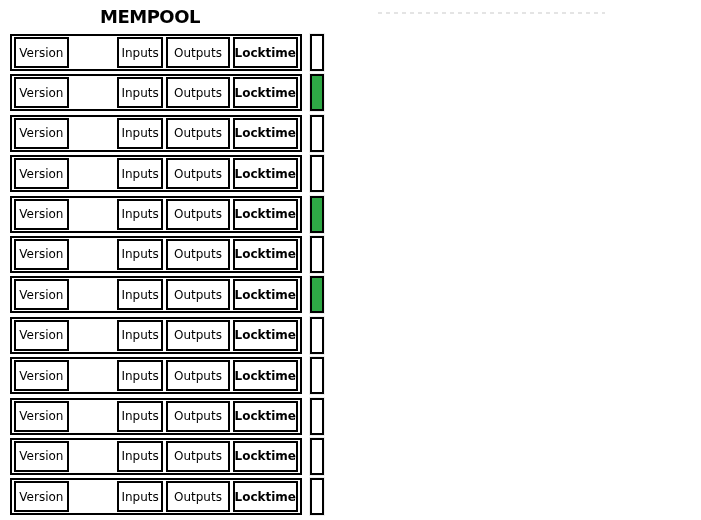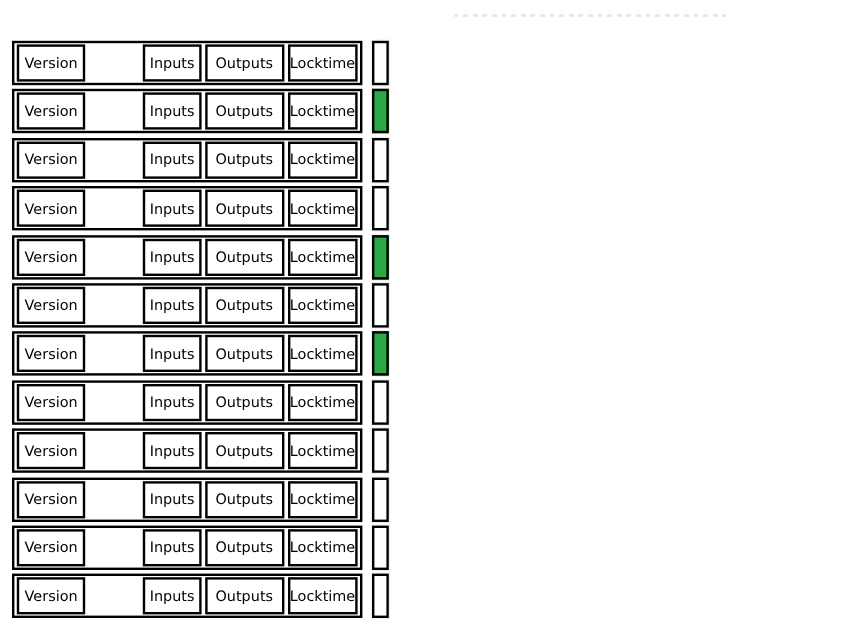--- a/index.html
+++ b/index.html
@@ -71,38 +71,39 @@
     display: flex;
     align-items: center;
     justify-content: center;
     font-size: 12px;
     color: #000000;
     white-space: nowrap;
   }
   .cell.c0 { width: 71px; }
   .cell.c1 { width: 60px; margin-left: 45px; }
   .cell.c2 { width: 82px; }
-  .cell.c3 { flex: 1; }
+  .cell.c3 { flex: 1; font-weight: bold; }
   .status-box {
     box-sizing: border-box;
     width: 14px;
     height: 37px;
     margin-left: 8px;
     border: 2px solid var(--border-color, #000000);
     background: #ffffff;
     box-shadow: 0 0 0 1px #eeeeee;
   }
   .status-box.filled {
     background: var(--green, #2ea845);
   }
 </style>
 </head>
 <body>
 
 <div class="page">
+  <div class="title">MEMPOOL</div>
   <div class="dashed-line"></div>
   <div class="rows" id="rows">
   <div class="tx-row">
     <div class="tx-box">
           <div class="cell c0">Version</div>
           <div class="cell c1">Inputs</div>
           <div class="cell c2">Outputs</div>
           <div class="cell c3">Locktime</div>
         </div>
     <div class="status-box"></div>

